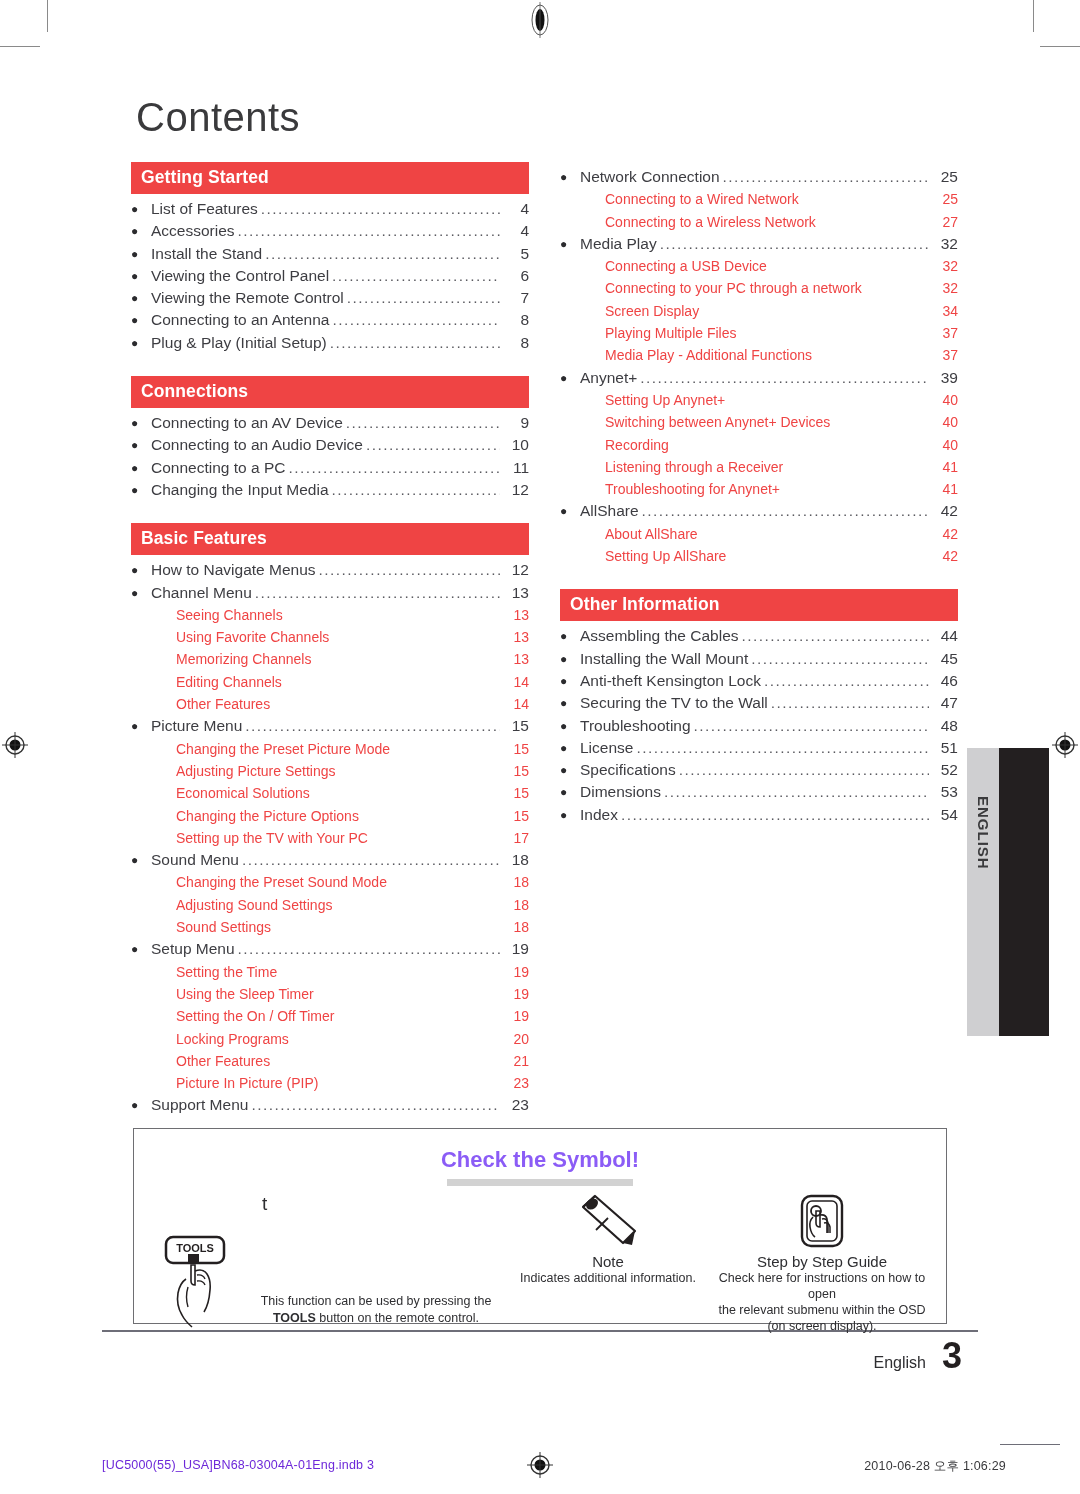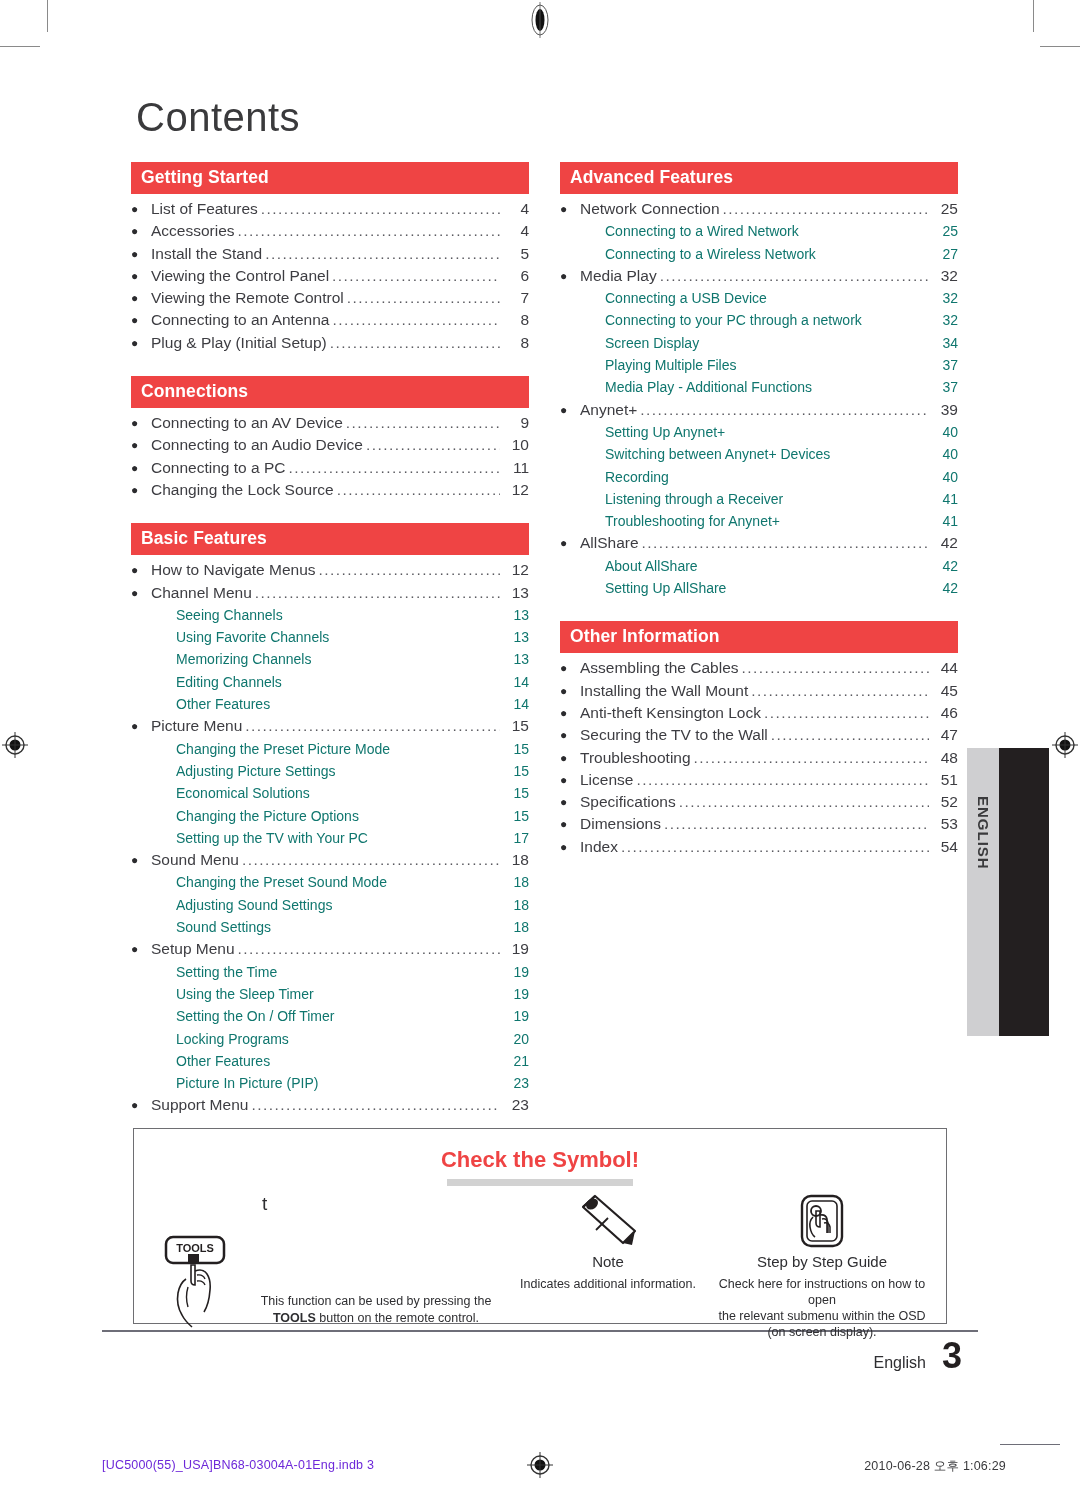--- a/index.html
+++ b/index.html
@@ -116,21 +116,21 @@
     width: 26px;
     text-align: right;
     padding-left: 3px;
   }
 
   
   .row2 {
     display: flex;
     align-items: flex-end;
     font-size: 14px;
-    color: #0f766e;
+    color: #ef4444;
     line-height: 22.3px;
     height: 22.3px;
     white-space: nowrap;
   }
   .row2 .t {
     flex: 1 1 auto;
     padding-left: 45px;
   }
   .row2 .pg {
     flex: none;
@@ -188,40 +188,40 @@
     box-sizing: border-box;
   }
   .symbol-title {
     position: absolute;
     left: 0;
     top: 18px;
     width: 100%;
     text-align: center;
     font-size: 22px;
     font-weight: bold;
-    color: #ef4444;
+    color: #8b5cf6;
   }
   .symbol-underline {
     position: absolute;
     left: 50%;
     transform: translateX(-50%);
     top: 50px;
     width: 186px;
     height: 7px;
     background: #d2d2d2;
   }
 
   .sym-cell {
     position: absolute;
     text-align: center;
   }
   .sym-cell .cap {
     font-size: 15px;
     color: #2e2e31;
-    margin-bottom: 6px;
+    margin-bottom: 0;
   }
   .sym-cell .desc {
     font-size: 12.5px;
     color: #2e2e31;
     line-height: 16px;
   }
 
   
   .cell-tools { left: 18px; top: 64px; width: 356px; }
   .tools-t {
@@ -405,21 +405,21 @@
             <span class="pg">10</span>
           </div>
           <div class="row1">
             <span class="bullet">●</span>
             <span class="t">Connecting to a PC</span>
             <span class="leader"></span>
             <span class="pg">11</span>
           </div>
           <div class="row1">
             <span class="bullet">●</span>
-            <span class="t">Changing the Lock Source</span>
+            <span class="t">Changing the Input Media</span>
             <span class="leader"></span>
             <span class="pg">12</span>
           </div>
         </div>
       </div>
       <div class="gap-sm"></div>
       <div class="section">
         <div class="section-bar">Basic Features</div>
         <div class="entries">
           <div class="row1">
@@ -532,21 +532,20 @@
             <span class="bullet">●</span>
             <span class="t">Support Menu</span>
             <span class="leader"></span>
             <span class="pg">23</span>
           </div>
         </div>
       </div>
     </div>
   <div class="col col-right" id="col-right">
       <div class="section">
-        <div class="section-bar">Advanced Features</div>
         <div class="entries">
           <div class="row1">
             <span class="bullet">●</span>
             <span class="t">Network Connection</span>
             <span class="leader"></span>
             <span class="pg">25</span>
           </div>
           <div class="row2">
             <span class="t">Connecting to a Wired Network</span>
             <span class="pg">25</span>

